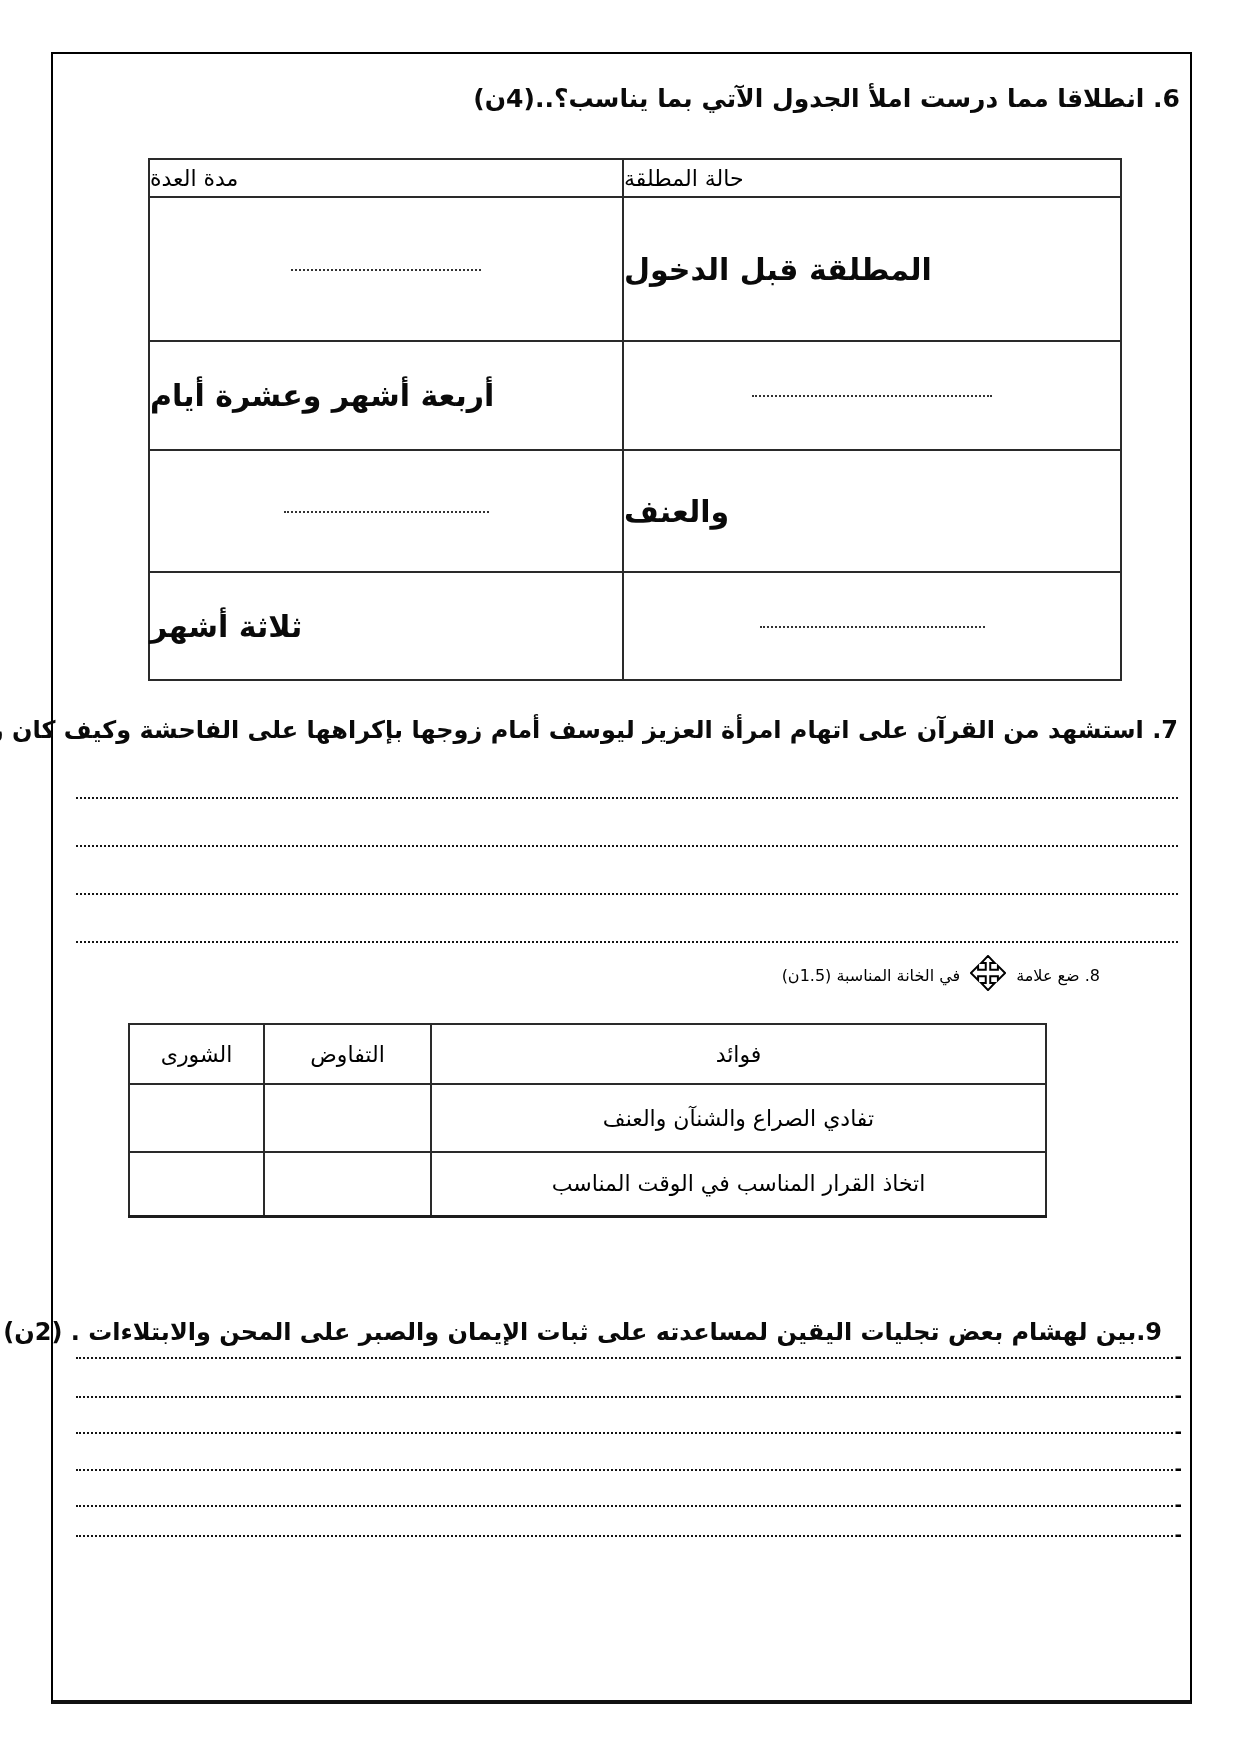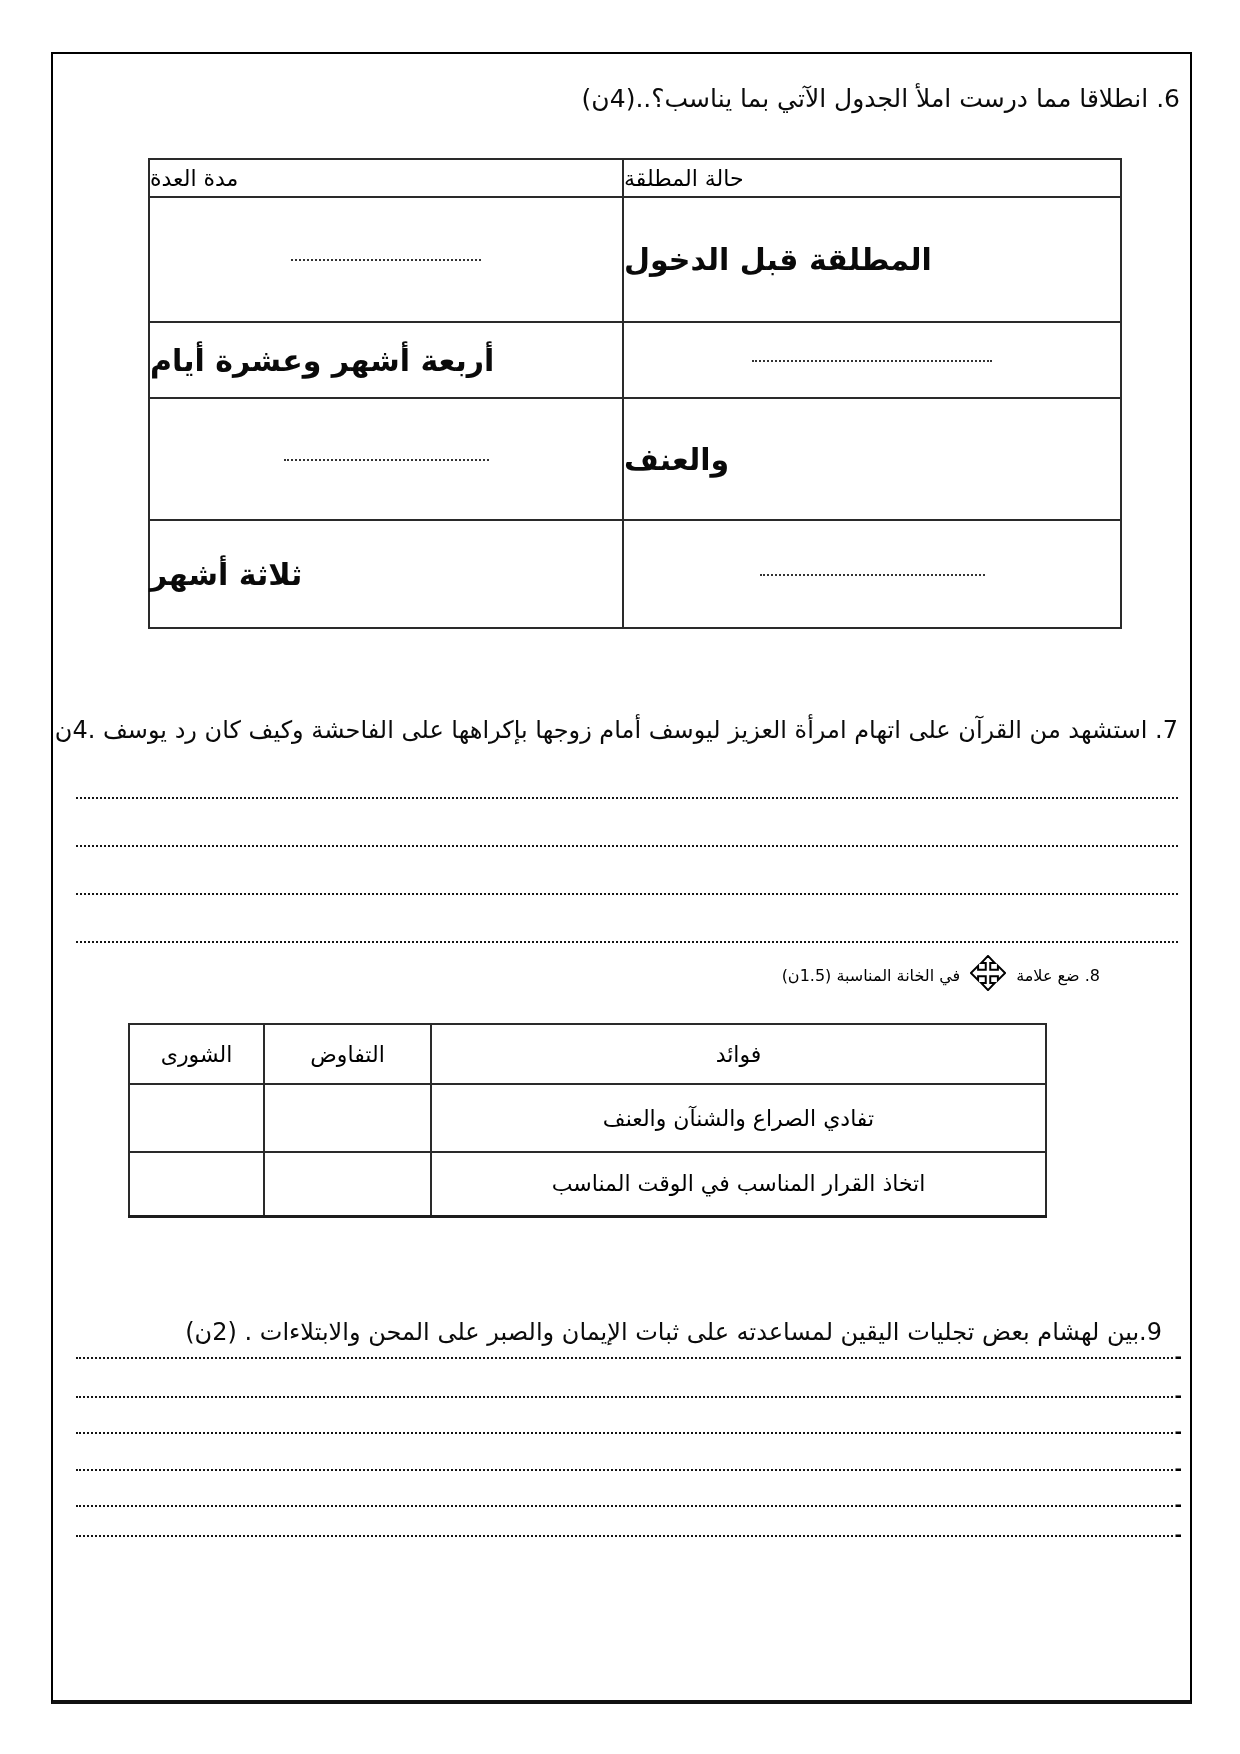--- a/index.html
+++ b/index.html
@@ -7,21 +7,21 @@
     width:1240px;height:1754px;position:relative;background:#ffffff;
     font-family:"DejaVu Sans",sans-serif;color:#000;overflow:hidden;
   }
   .frame{
     position:absolute;left:51px;top:52px;width:1141px;height:1652px;
     box-sizing:border-box;border:2px solid #000;border-bottom:4px solid #111;
     background:#fff;
   }
   .abs{position:absolute;}
   .qline{
-    direction:rtl;text-align:right;font-size:24px;font-weight:400;
+    direction:rtl;text-align:right;font-size:24px;font-weight:700;
     color:#0a0a0a;white-space:nowrap;letter-spacing:0;
   }
   
   table{border-collapse:collapse;table-layout:fixed;}
   .t1{width:972px;border:2px solid #1c1c1c;}
   .t1 td,.t1 th{border:2px solid #2a2a2a;text-align:left;vertical-align:middle;padding:0;}
   .t1 th{height:36px;font-size:22px;font-weight:500;}
   .t1 .big{font-size:30px;font-weight:700;color:#0a0a0a;}
   .dotfill-short{border-bottom:2px dotted #333;height:1px;margin:0 auto;}
   
@@ -48,27 +48,27 @@
 <table class="t1 abs" style="left:148px;top:158px;" dir="rtl">
   <colgroup>
       <col style="width:498px">
       <col style="width:474px">
     </colgroup>
   <tbody>
       <tr>
     <th>حالة المطلقة</th>
     <th>مدة العدة</th>
   </tr>
-  <tr style="height:125px;">
+  <tr style="height:144px;">
     <td class="big">المطلقة قبل الدخول</td>
     <td>
       <div class="dotfill-short" style="width:190px;"></div>
     </td>
   </tr>
-  <tr style="height:76px;">
+  <tr style="height:109px;">
     <td>
       <div class="dotfill-short" style="width:240px;"></div>
     </td>
     <td class="big">أربعة أشهر وعشرة أيام</td>
   </tr>
   <tr style="height:122px;">
     <td class="big">والعنف</td>
     <td>
       <div class="dotfill-short" style="width:205px;"></div>
     </td>

